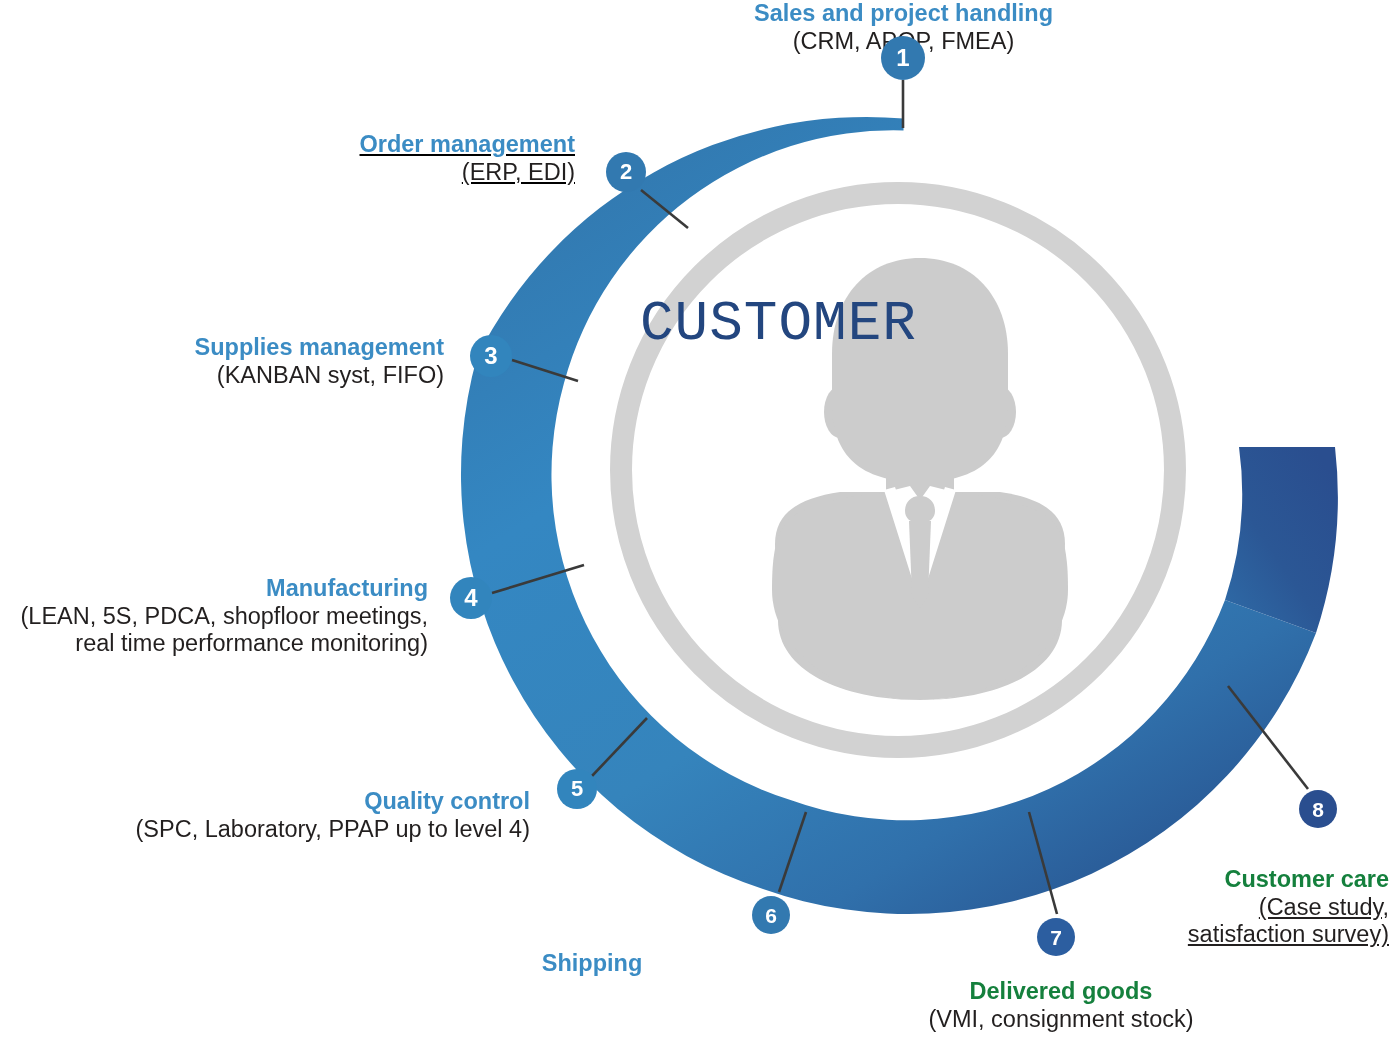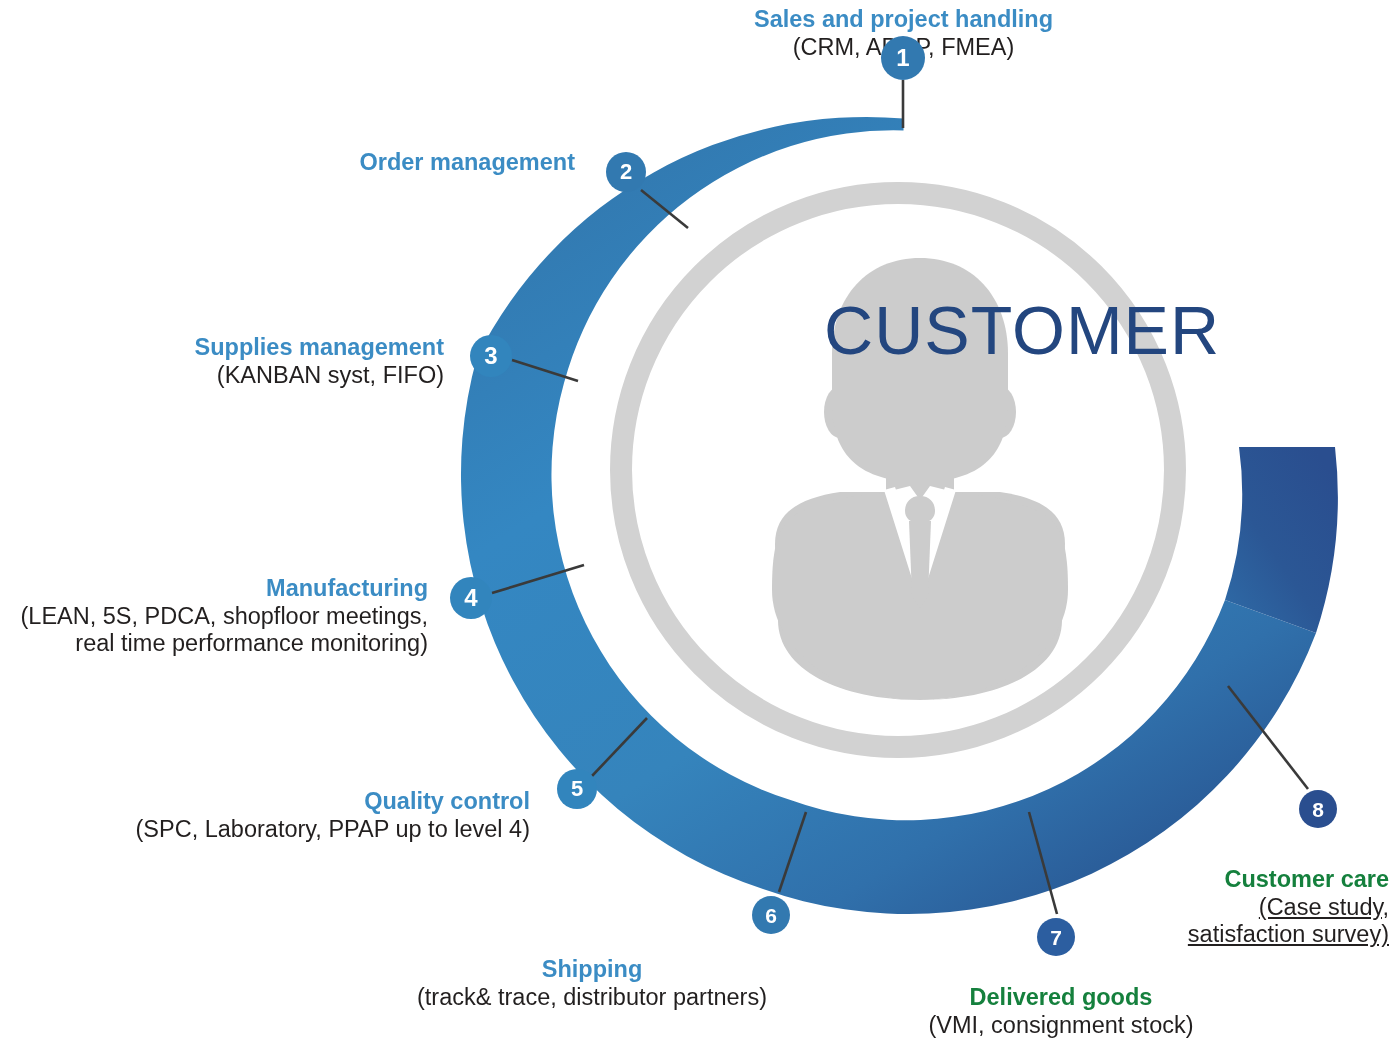--- a/index.html
+++ b/index.html
@@ -29,23 +29,23 @@
     width: 1389px;
     height: 1044px;
   }
 
   
   .center-title {
     position: absolute;
     left: 640px;
     top: 296px;
     width: 580px;
-    text-align: right;
-    font-family: Liberation Sans, sans-serif;
-    font-size: 68px;
+    text-align: left;
+    font-family: Liberation Mono, monospace;
+    font-size: 56px;
     font-weight: 400;
     letter-spacing: 1px;
     color: #23467f;
     line-height: 1;
     white-space: nowrap;
     pointer-events: none;
   }
 
   
   .step-label {
@@ -59,21 +59,21 @@
     font-weight: bold;
     color: #3b8cc4;
   }
   .step-label .sub {
     display: block;
     font-size: 23.5px;
     font-weight: normal;
     color: #221f1f;
   }
   .step-label.align-right { text-align: right; }
-  .step-label.align-center { text-align: center; margin-top: 6px; }
+  .step-label.align-center { text-align: center; }
 
   
   .step-label.navy .title { color: #15803d; }
 
   
   .badge {
     position: absolute;
     border-radius: 50%;
     color: #ffffff;
     font-size: 24px;
@@ -190,22 +190,23 @@
   <div class="center-title">CUSTOMER</div>
 
   <div class="step-label align-center" style="left:477px; top:0px; width:853px; text-align:center;">
     <span class="title">Sales and project handling</span>
     <span class="sub">(CRM, APQP, FMEA)</span>
   </div>
   <div class="badge" style="left:881px; top:36px; width:44px; height:44px; background:#3279b0;">
     <span>1</span>
   </div>
 
-  <div class="step-label align-right" style="left:100px; top:149px; width:475px;">
+  <div class="step-label align-right" style="left:100px; top:131px; width:475px;text-decoration:underline;">
     <span class="title">Order management</span>
+    <span class="sub">(ERP, EDI)</span>
   </div>
   <div class="badge" style="left:606px; top:152px; width:40px; height:40px; background:#3279b0; font-size:22px;">
     <span>2</span>
   </div>
 
   <div class="step-label align-right" style="left:40px; top:326px; width:404px;margin-top:8px;">
     <span class="title">Supplies management</span>
     <span class="sub">(KANBAN syst, FIFO)</span>
   </div>
   <div class="badge" style="left:470px; top:335px; width:42px; height:42px; background:#3285bd;">
@@ -224,21 +225,20 @@
   <div class="step-label align-right" style="left:70px; top:788px; width:460px;">
     <span class="title">Quality control</span>
     <span class="sub">(SPC, Laboratory, PPAP up to level 4)</span>
   </div>
   <div class="badge" style="left:557px; top:769px; width:40px; height:40px; background:#3285bd; font-size:22px;">
     <span>5</span>
   </div>
 
   <div class="step-label align-center" style="left:348px; top:950px; width:488px;">
     <span class="title">Shipping</span>
-    <span class="sub">(track&amp; trace, distributor partners)</span>
   </div>
   <div class="badge" style="left:752px; top:896px; width:38px; height:38px; background:#3279b0; font-size:21px;">
     <span>6</span>
   </div>
 
   <div class="step-label align-center navy" style="left:826px; top:978px; width:470px;">
     <span class="title">Delivered goods</span>
     <span class="sub">(VMI, consignment stock)</span>
   </div>
   <div class="badge" style="left:1037px; top:918px; width:38px; height:38px; background:#2c5ea0; font-size:21px;">

